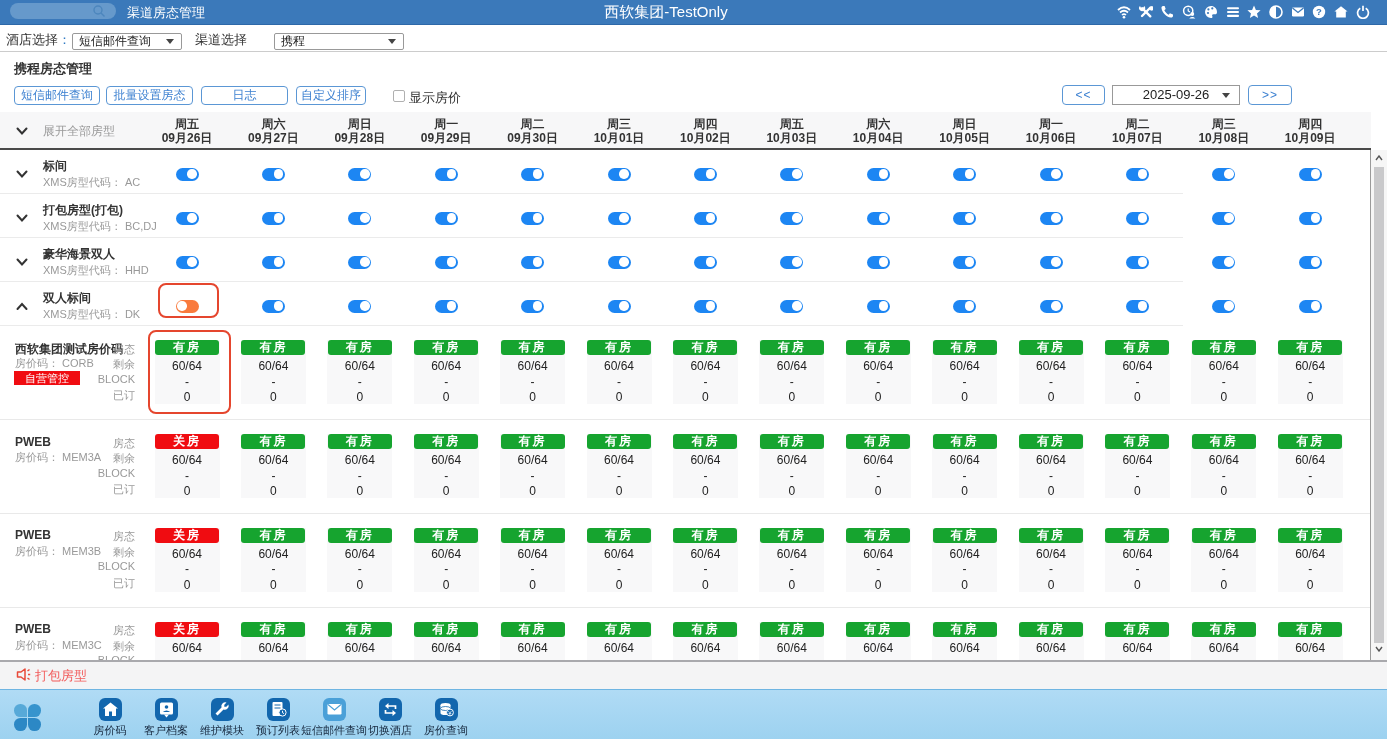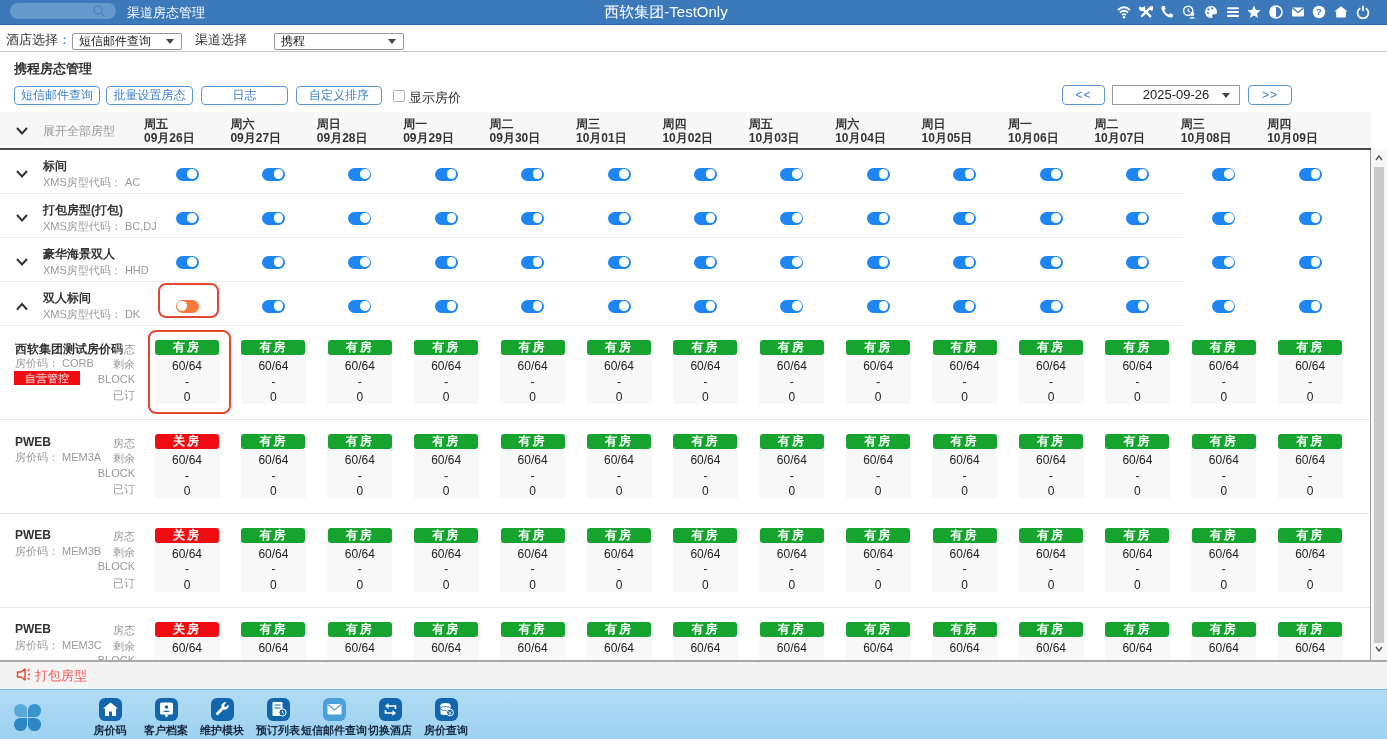--- a/index.html
+++ b/index.html
@@ -18,21 +18,21 @@
 .selcaret{position:absolute;top:6px;width:0;height:0;border-left:4px solid transparent;border-right:4px solid transparent;border-top:5px solid #444}
 
 #hd{position:absolute;left:14px;top:60px;font-size:13px;font-weight:bold;color:#333}
 .bbtn{position:absolute;top:86px;height:19px;border:1px solid #5b97d5;border-radius:4px;color:#3a7fd0;font-size:12px;text-align:center;line-height:17px;background:#fff}
 .navbtn{position:absolute;top:85px;height:20px;border:1px solid #5b97d5;border-radius:4px;color:#3a7fd0;font-size:12px;text-align:center;line-height:18px;background:#fff;letter-spacing:1px}
 #cb{position:absolute;left:393px;top:90px;width:12px;height:12px;border:1px solid #b0b0b0;border-radius:2px;background:#fff}
 #cblab{position:absolute;left:409px;top:89px;font-size:13px;color:#333}
 #datebox{position:absolute;left:1112px;top:85px;width:128px;height:20px;border:1px solid #999;background:#fff;font-size:13px;color:#222;text-align:center;line-height:18px}
 
 #thead{position:absolute;left:0;top:112px;width:1371px;height:38px;background:#f7f7f8;border-bottom:2px solid #4a4a4a}
-.hcol{position:absolute;top:0;width:86px;text-align:left;font-size:12px;font-weight:bold;color:#333;line-height:14px}
+.hcol{position:absolute;top:0;width:86px;text-align:center;font-size:12px;font-weight:bold;color:#333;line-height:14px}
 #expand{position:absolute;left:43px;top:112px;height:38px;line-height:38px;font-size:12px;color:#999}
 
 #tbody{position:absolute;left:0;top:150px;width:1371px;height:511px;overflow:hidden;background:#fff}
 .rrow{position:absolute;left:0;width:1183px;height:44px;border-bottom:1px solid #ebebeb}
 .rname{position:absolute;left:43px;top:8px;font-size:12px;font-weight:bold;color:#333}
 .rcode{position:absolute;left:43px;top:25px;font-size:11px;color:#999}
 .tog{position:absolute;width:23px;height:13px;border-radius:7px}
 .tog i{position:absolute;top:1.8px;width:9.4px;height:9.4px;border-radius:50%;background:#fff}
 .ton{background:#1d86f3}.ton i{right:1.8px}
 .toff{background:#f97a3d}.toff i{left:1.8px}
@@ -53,21 +53,21 @@
 #sbar{position:absolute;left:1371px;top:150px;width:16px;height:511px;background:#f6f6f6}
 #sthumb{position:absolute;left:1374px;top:167px;width:10px;height:476px;background:#c9c9cb}
 #vline{position:absolute;left:1370px;top:150px;width:1px;height:511px;background:#9a9a9a}
 
 #msgbar{position:absolute;left:0;top:660px;width:1387px;height:29px;background:#f4f4f5;border-top:2px solid #a9a9ad}
 #msgtext{position:absolute;left:35px;top:667px;font-size:13px;color:#f25c5c}
 
 #footer{position:absolute;left:0;top:689px;width:1387px;height:50px;background:linear-gradient(#b0dbf5,#9dd2f0);border-top:1px solid #6fb5e2}
 .fico{position:absolute;top:698px;width:23px;height:23px;border-radius:6px;background:#1266ad}
 .fico.lt{background:#4aa0d8}
-.flab{position:absolute;top:723px;font-size:11px;font-weight:bold;color:#16283e;text-align:center;white-space:nowrap;transform:translateX(-50%)}
+.flab{position:absolute;top:723px;font-size:11px;font-weight:normal;color:#16283e;text-align:center;white-space:nowrap;transform:translateX(-50%)}
 .petal{position:absolute;width:12.6px;height:12.6px}
 .finfo{position:absolute;left:1201px;font-size:9.5px;color:#3c4a5a;line-height:12px;white-space:nowrap;letter-spacing:-0.2px}
 svg{display:block}
 </style></head><body>
 <div id="page">
 <div id="topbar"></div>
 <div id="searchpill"></div>
 <svg class="abs" style="left:92px;top:4px" width="14" height="14" viewBox="0 0 14 14">
       <circle cx="6" cy="6" r="4" fill="none" stroke="#4c86bd" stroke-width="1.4"></circle>
       <line x1="9" y1="9" x2="12.5" y2="12.5" stroke="#4c86bd" stroke-width="1.4"></line>
@@ -138,21 +138,21 @@
 <div class="navlab" style="left:6px">酒店选择<span style="color:#2f7ac4">：</span></div>
 <div class="sel" style="left:72px;width:110px">短信邮件查询</div>
 <div class="selcaret" style="left:166px;top:39px"></div>
 <div class="navlab" style="left:195px">渠道选择</div>
 <div class="sel" style="left:274px;width:130px">携程</div>
 <div class="selcaret" style="left:388px;top:39px"></div>
 <div id="hd">携程房态管理</div>
 <div class="bbtn" style="left:14px;width:86px">短信邮件查询</div>
 <div class="bbtn" style="left:106px;width:87px">批量设置房态</div>
 <div class="bbtn" style="left:201px;width:87px">日志</div>
-<div class="bbtn" style="left:296px;width:86px">自定义排序</div>
+<div class="bbtn" style="left:296px;width:70px">自定义排序</div>
 <div id="cb"></div>
     <div id="cblab">显示房价</div>
 <div class="navbtn" style="left:1062px;width:43px">&lt;&lt;</div>
 <div id="datebox">2025-09-26</div>
 <div class="selcaret" style="left:1222px;top:93px"></div>
 <div class="navbtn" style="left:1248px;width:44px">&gt;&gt;</div>
 <div id="thead"></div>
 <svg class="abs" style="left:16px;top:127px" width="12" height="9" viewBox="0 0 12 9">
       <path d="M1.5 1.5 L6 6.5 L10.5 1.5" stroke="#333" stroke-width="2" fill="none" stroke-linecap="round"></path>
     </svg>

